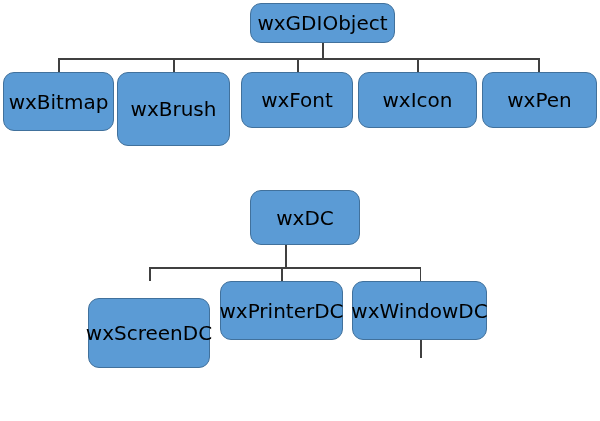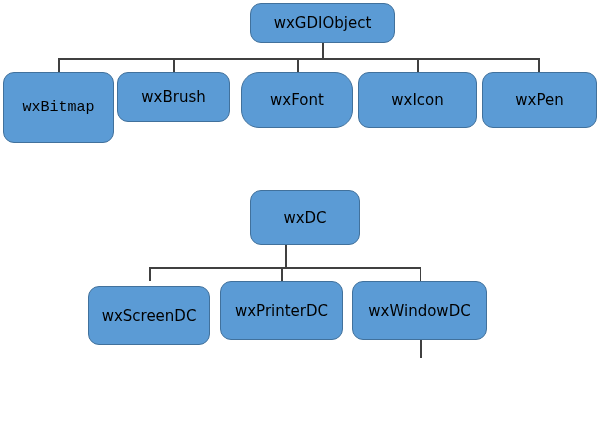--- a/index.html
+++ b/index.html
@@ -17,21 +17,21 @@
   }
   .node {
     position: absolute;
     box-sizing: border-box;
     background: #5b9bd5;
     border: 1.5px solid #41719c;
     border-radius: 11px;
     display: flex;
     align-items: center;
     justify-content: center;
-    font-size: 15px;
+    font-size: 20px;
     color: #000000;
     white-space: nowrap;
   }
   .cline {
     position: absolute;
     background: #404040;
   }
 </style>
 </head>
 <body>
@@ -41,34 +41,34 @@
   <div class="node" style="left:250px; top:3px; width:145px; height:40px;">wxGDIObject</div>
 
   <div class="cline" style="left:322px; top:43px; width:1.5px; height:15px;"></div>
   <div class="cline" style="left:58px; top:58px; width:482px; height:1.5px;"></div>
   <div class="cline" style="left:58px; top:58px; width:1.5px; height:14px;"></div>
   <div class="cline" style="left:173px; top:58px; width:1.5px; height:14px;"></div>
   <div class="cline" style="left:297px; top:58px; width:1.5px; height:14px;"></div>
   <div class="cline" style="left:417px; top:58px; width:1.5px; height:14px;"></div>
   <div class="cline" style="left:538px; top:58px; width:1.5px; height:14px;"></div>
 
-  <div class="node" style="left:3px; top:72px; width:111px; height:71px;font-family:Liberation Mono, monospace;">wxBitmap</div>
-  <div class="node" style="left:117px; top:72px; width:113px; height:50px;">wxBrush</div>
-  <div class="node" style="left:241px; top:72px; width:112px; height:56px;border-radius:18px;">wxFont</div>
+  <div class="node" style="left:3px; top:72px; width:111px; height:59px;">wxBitmap</div>
+  <div class="node" style="left:117px; top:72px; width:113px; height:74px;">wxBrush</div>
+  <div class="node" style="left:241px; top:72px; width:112px; height:56px;">wxFont</div>
   <div class="node" style="left:482px; top:72px; width:115px; height:56px;">wxPen</div>
   <div class="node" style="left:358px; top:72px; width:119px; height:56px;">wxIcon</div>
 
   <div class="node" style="left:230px; top:190px; width:110px; height:55px;margin-left:20px;">wxDC</div>
 
   <div class="cline" style="left:285px; top:245px; width:1.5px; height:22px;"></div>
   <div class="cline" style="left:149px; top:267px; width:272px; height:1.5px;"></div>
   <div class="cline" style="left:149px; top:267px; width:1.5px; height:14px;"></div>
   <div class="cline" style="left:281px; top:267px; width:1.5px; height:14px;"></div>
   <div class="cline" style="left:419.5px; top:267px; width:1.5px; height:14px;"></div>
 
-  <div class="node" style="left:88px; top:286px; width:122px; height:59px;">wxScreenDC</div>
+  <div class="node" style="left:88px; top:298px; width:122px; height:70px;">wxScreenDC</div>
   <div class="node" style="left:220px; top:281px; width:123px; height:59px;">wxPrinterDC</div>
   <div class="node" style="left:352px; top:281px; width:135px; height:59px;">wxWindowDC</div>
 
   <div class="cline" style="left:420px; top:340px; width:1.5px; height:18px;"></div>
 
 
 </div>
 
 </body></html>

